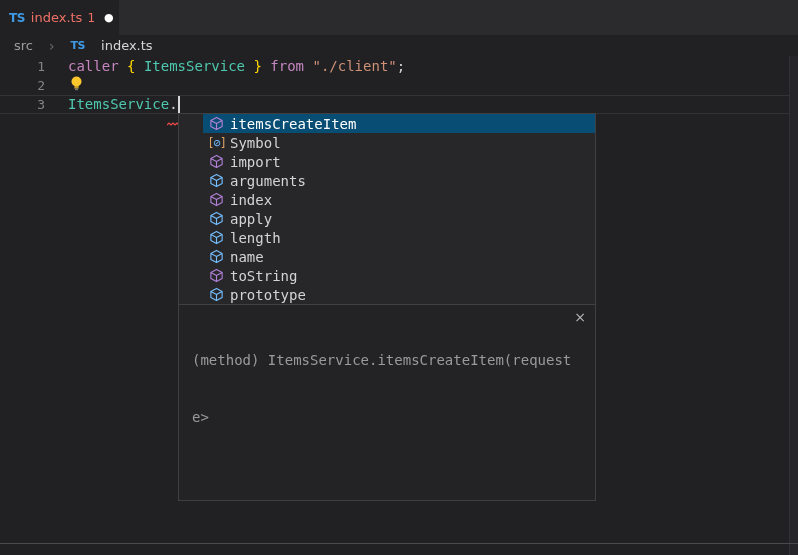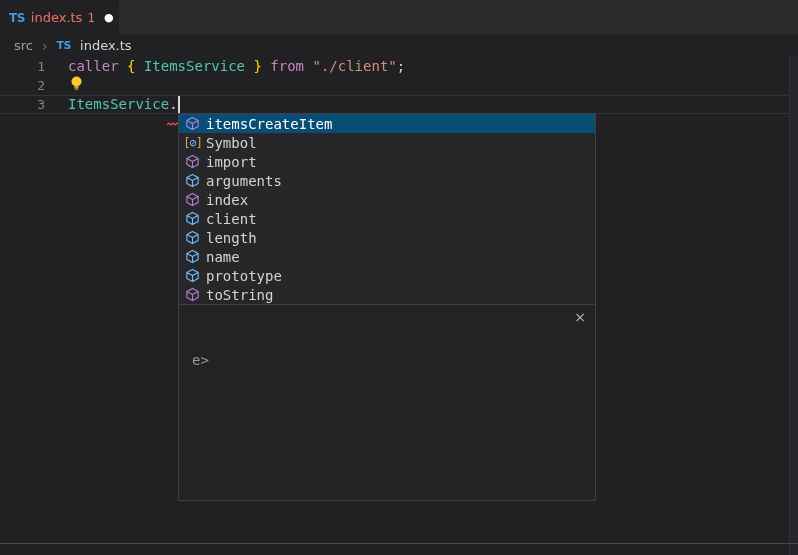--- a/index.html
+++ b/index.html
@@ -29,21 +29,21 @@
     font-family:"DejaVu Sans", sans-serif;
   }
   .ts-icon.small { font-size:11px; }
   .tab-label { color:var(--tab-error, #ef7166); font-size:13px; }
   .tab-badge { color:var(--tab-error, #ef7166); font-size:12px; margin-left:-1px; }
   .tab-dirty { color:#ffffff; font-size:11px; margin-left:3px; }
 
   
   .breadcrumb {
     position:absolute; top:35px; left:0; width:798px; height:21px;
-    display:flex; align-items:center; padding-left:14px; gap:9px;
+    display:flex; align-items:center; padding-left:14px; gap:16px;
     font-size:13px;
   }
   .bc-folder { color:#9d9d9d; cursor:pointer; }
   .bc-sep { color:#6b6b6b; font-size:14px; line-height:1; }
   .bc-file { color:#d6d6d6; cursor:pointer; }
 
   
   .editor { position:absolute; top:57px; left:0; width:798px; }
   .code-line { display:flex; height:19px; line-height:19px; font-size:14px; }
   .code-line.active {
@@ -74,20 +74,21 @@
   .suggest {
     position:absolute; left:178px; top:113px; width:418px;
     background:var(--widget-bg, #27272a);
     border:1px solid var(--widget-border, #404043);
   }
   .suggest-list { width:100%; }
   .suggest-row {
     display:flex; align-items:center; height:19px; padding-left:5px; gap:5px;
     font-size:14px; color:#d4d4d4; cursor:pointer;
     font-family:"DejaVu Sans Mono", monospace;
+    margin-left:24px;
   }
   .suggest-row.selected { background:var(--selected-row-bg, #084d74); color:#ffffff; }
   .s-icon { width:17px; height:16px; flex:0 0 17px; display:flex; align-items:center; justify-content:center; }
   .var-icon { font-family:"DejaVu Sans Mono", monospace; font-size:12px; letter-spacing:-1px; }
   .var-icon .vb { color:#dba263; }
   .var-icon .vc { color:var(--field-icon, #75beff); }
 
   
   .suggest-docs {
     position:relative; border-top:1px solid var(--widget-border, #404043);
@@ -195,57 +196,58 @@
           </svg>
         </span>
         <span>index</span>
       </div>
       <div class="suggest-row">
         <span class="s-icon">
           <svg width="15" height="15" viewBox="0 0 16 16">
             <path fill="none" stroke="#75beff" stroke-width="1.2" stroke-linejoin="round" d="M8 1.5 L14 4.8 L14 11.2 L8 14.5 L2 11.2 L2 4.8 Z M2 4.8 L8 8.1 L14 4.8 M8 8.1 L8 14.5"></path>
           </svg>
         </span>
-        <span>client</span>
+        <span>apply</span>
       </div>
       <div class="suggest-row">
         <span class="s-icon">
           <svg width="15" height="15" viewBox="0 0 16 16">
             <path fill="none" stroke="#75beff" stroke-width="1.2" stroke-linejoin="round" d="M8 1.5 L14 4.8 L14 11.2 L8 14.5 L2 11.2 L2 4.8 Z M2 4.8 L8 8.1 L14 4.8 M8 8.1 L8 14.5"></path>
           </svg>
         </span>
         <span>length</span>
       </div>
       <div class="suggest-row">
         <span class="s-icon">
           <svg width="15" height="15" viewBox="0 0 16 16">
             <path fill="none" stroke="#75beff" stroke-width="1.2" stroke-linejoin="round" d="M8 1.5 L14 4.8 L14 11.2 L8 14.5 L2 11.2 L2 4.8 Z M2 4.8 L8 8.1 L14 4.8 M8 8.1 L8 14.5"></path>
           </svg>
         </span>
         <span>name</span>
       </div>
       <div class="suggest-row">
         <span class="s-icon">
           <svg width="15" height="15" viewBox="0 0 16 16">
+            <path fill="none" stroke="#b180d7" stroke-width="1.2" stroke-linejoin="round" d="M8 1.5 L14 4.8 L14 11.2 L8 14.5 L2 11.2 L2 4.8 Z M2 4.8 L8 8.1 L14 4.8 M8 8.1 L8 14.5"></path>
+          </svg>
+        </span>
+        <span>toString</span>
+      </div>
+      <div class="suggest-row">
+        <span class="s-icon">
+          <svg width="15" height="15" viewBox="0 0 16 16">
             <path fill="none" stroke="#75beff" stroke-width="1.2" stroke-linejoin="round" d="M8 1.5 L14 4.8 L14 11.2 L8 14.5 L2 11.2 L2 4.8 Z M2 4.8 L8 8.1 L14 4.8 M8 8.1 L8 14.5"></path>
           </svg>
         </span>
         <span>prototype</span>
-      </div>
-      <div class="suggest-row">
-        <span class="s-icon">
-          <svg width="15" height="15" viewBox="0 0 16 16">
-            <path fill="none" stroke="#b180d7" stroke-width="1.2" stroke-linejoin="round" d="M8 1.5 L14 4.8 L14 11.2 L8 14.5 L2 11.2 L2 4.8 Z M2 4.8 L8 8.1 L14 4.8 M8 8.1 L8 14.5"></path>
-          </svg>
-        </span>
-        <span>toString</span>
       </div>
     </div>
   <div class="suggest-docs">
     <div class="docs-close">×</div>
     <div class="docs-sig mono">
+      <div>(method) ItemsService.itemsCreateItem(request</div>
       <div>e&gt;</div>
     </div>
 
   </div>
 </div>
 
 <div class="bottom-rule"></div>
 
 </body></html>

